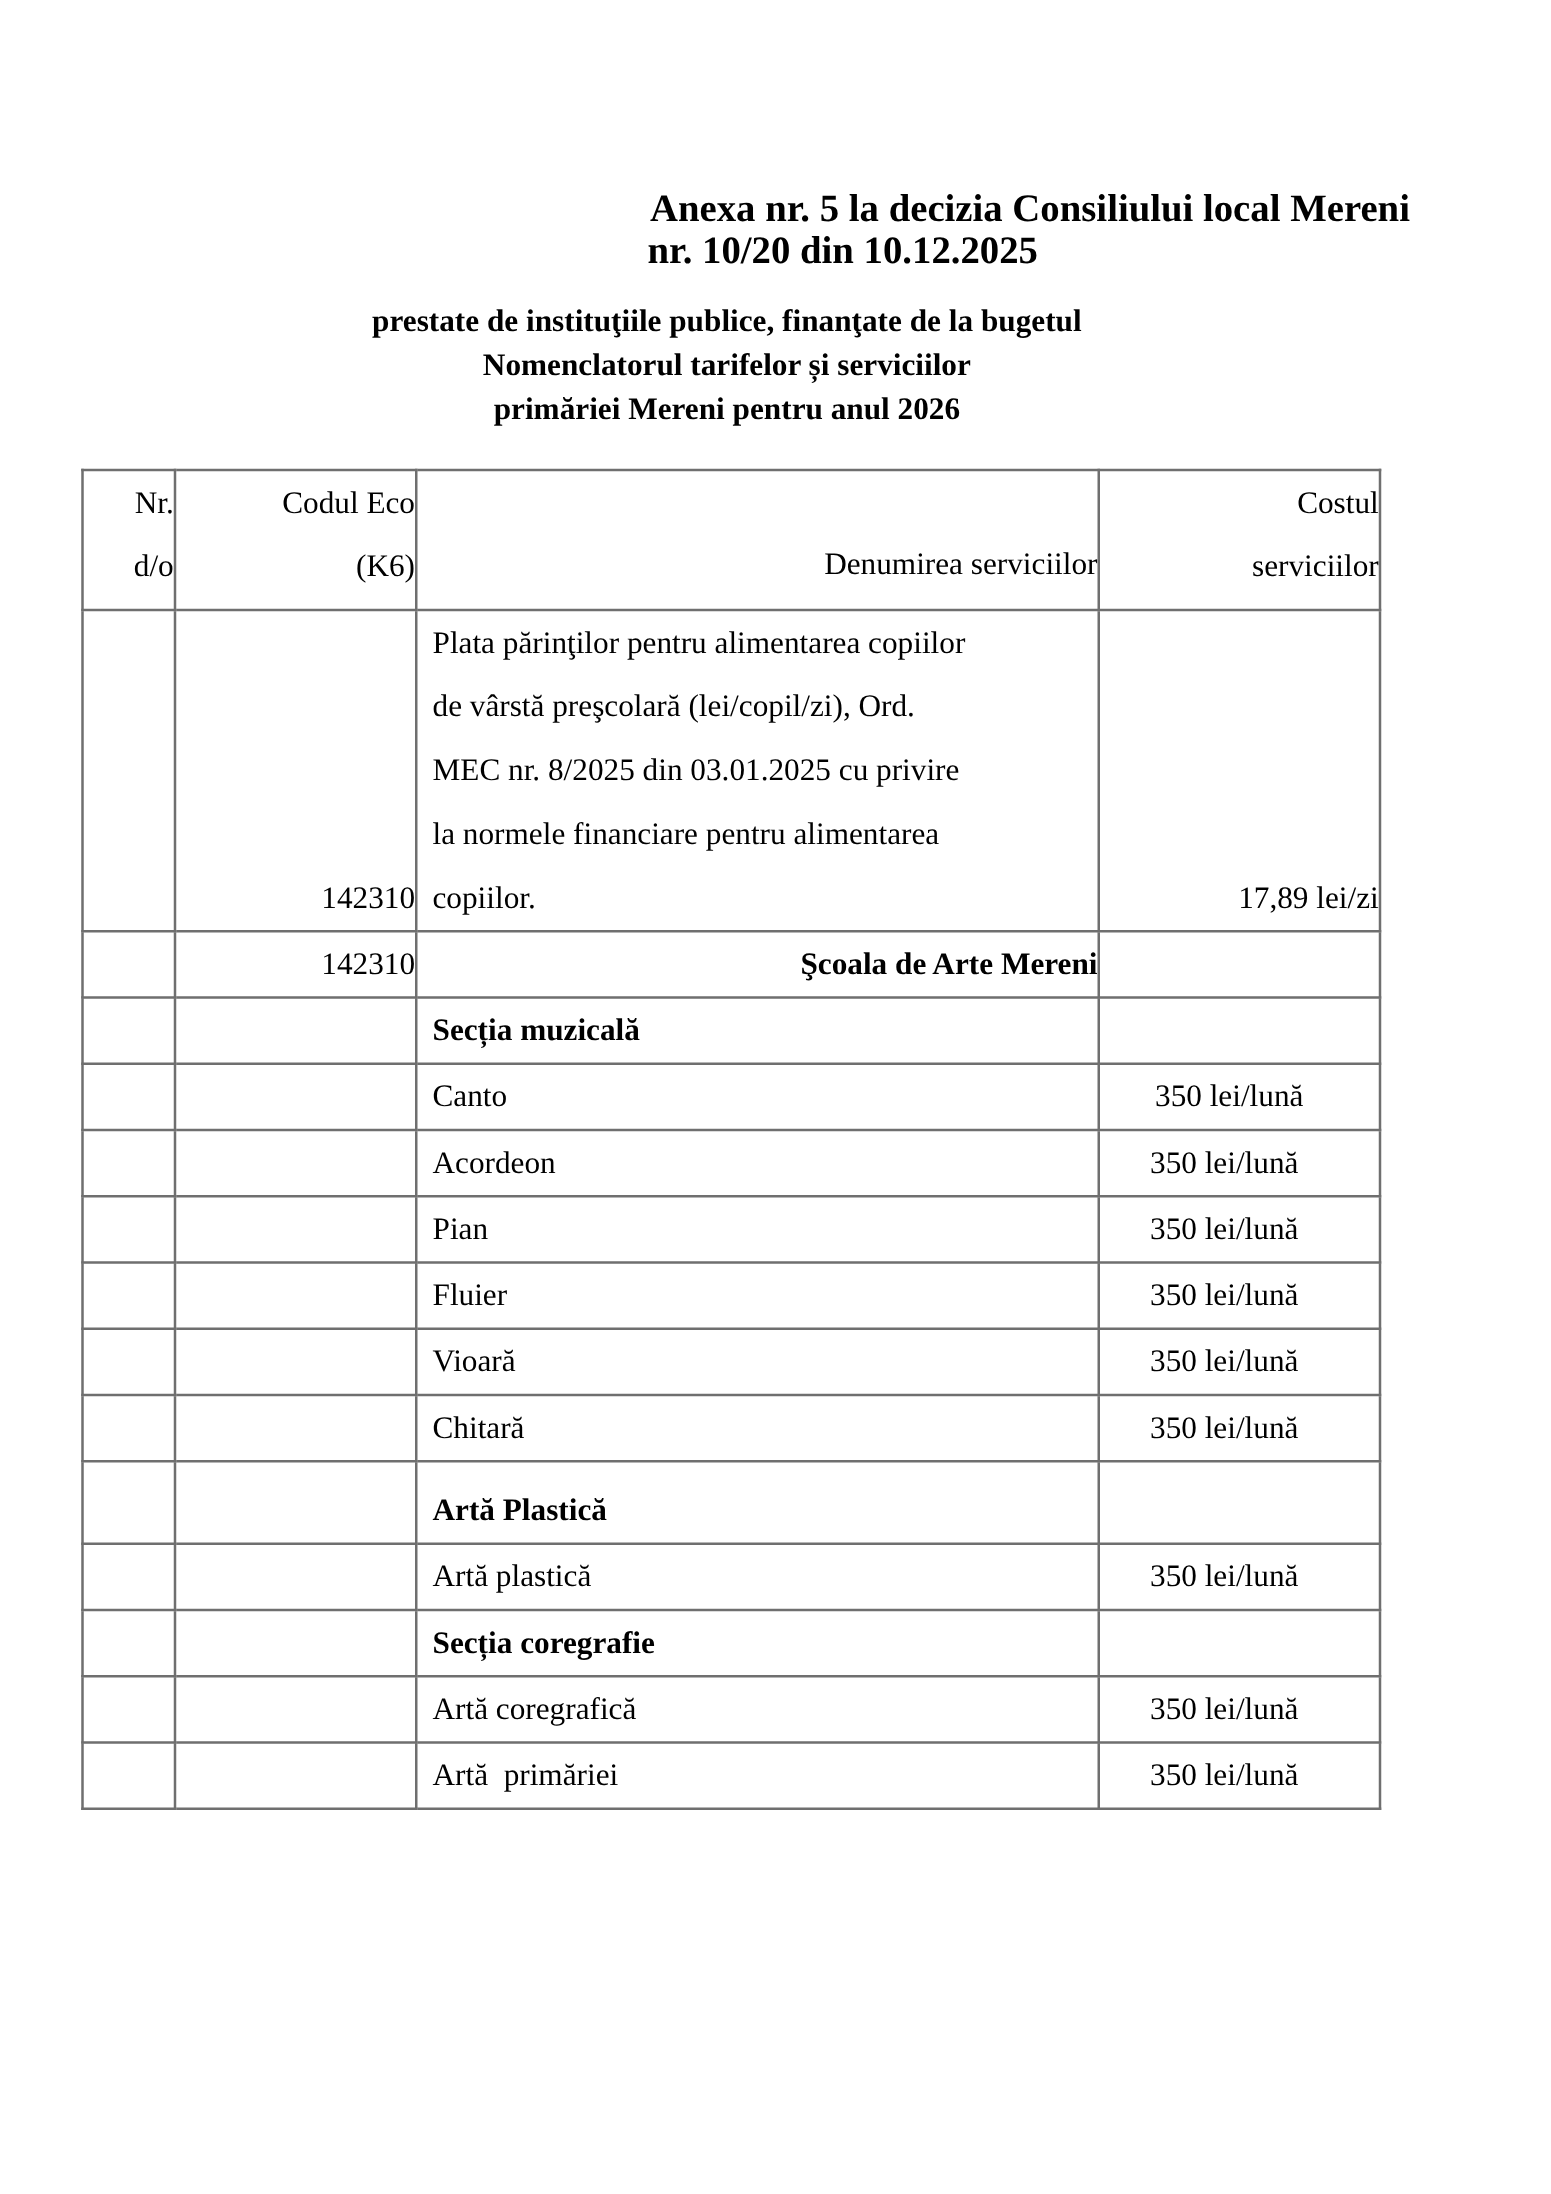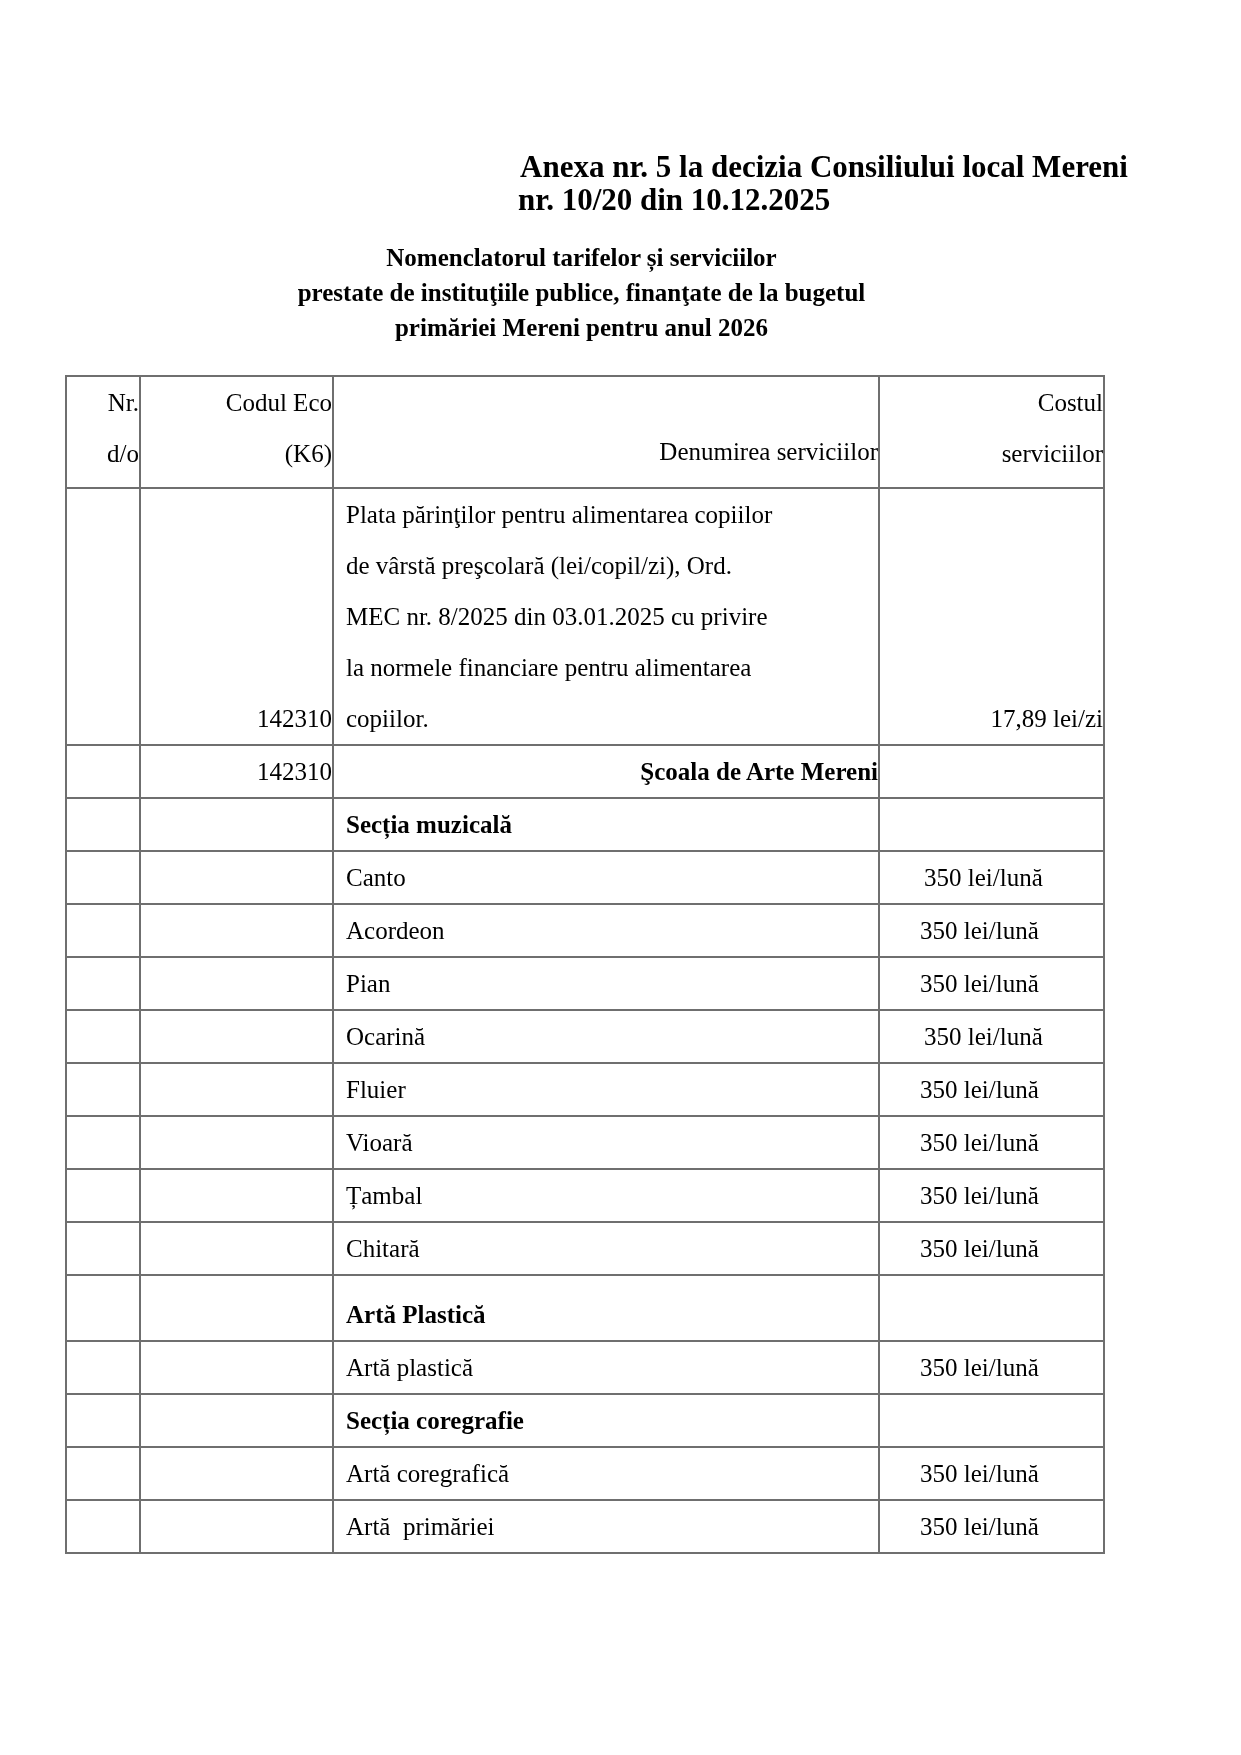--- a/index.html
+++ b/index.html
@@ -45,22 +45,22 @@
 </style>
 </head>
 <body>
 
 <div class="annex">
   <div>Anexa nr. 5 la decizia Consiliului local Mereni</div>
   <div class="l2">nr. 10/20 din 10.12.2025</div>
 </div>
 
 <div class="title">
+  <div>prestate de instituţiile publice, finanţate de la bugetul</div>
   <div>Nomenclatorul tarifelor și serviciilor</div>
-  <div>prestate de instituţiile publice, finanţate de la bugetul</div>
   <div>primăriei Mereni pentru anul 2026</div>
 </div>
 
 <table class="tarife">
   <colgroup>
       <col class="c1">
       <col class="c2">
       <col class="c3">
       <col class="c4">
     </colgroup>
@@ -122,39 +122,27 @@
   </tr>
   <tr class="r">
     <td></td>
     <td></td>
     <td class="desc">Pian</td>
     <td class="cost">350 lei/lună</td>
   </tr>
   <tr class="r">
     <td></td>
     <td></td>
-    <td class="desc">Ocarină</td>
-    <td class="cost shift">350 lei/lună</td>
-  </tr>
-  <tr class="r">
-    <td></td>
-    <td></td>
     <td class="desc">Fluier</td>
     <td class="cost">350 lei/lună</td>
   </tr>
   <tr class="r">
     <td></td>
     <td></td>
     <td class="desc">Vioară</td>
-    <td class="cost">350 lei/lună</td>
-  </tr>
-  <tr class="r">
-    <td></td>
-    <td></td>
-    <td class="desc">Țambal</td>
     <td class="cost">350 lei/lună</td>
   </tr>
   <tr class="r">
     <td></td>
     <td></td>
     <td class="desc">Chitară</td>
     <td class="cost">350 lei/lună</td>
   </tr>
 
   <tr class="r tall">

